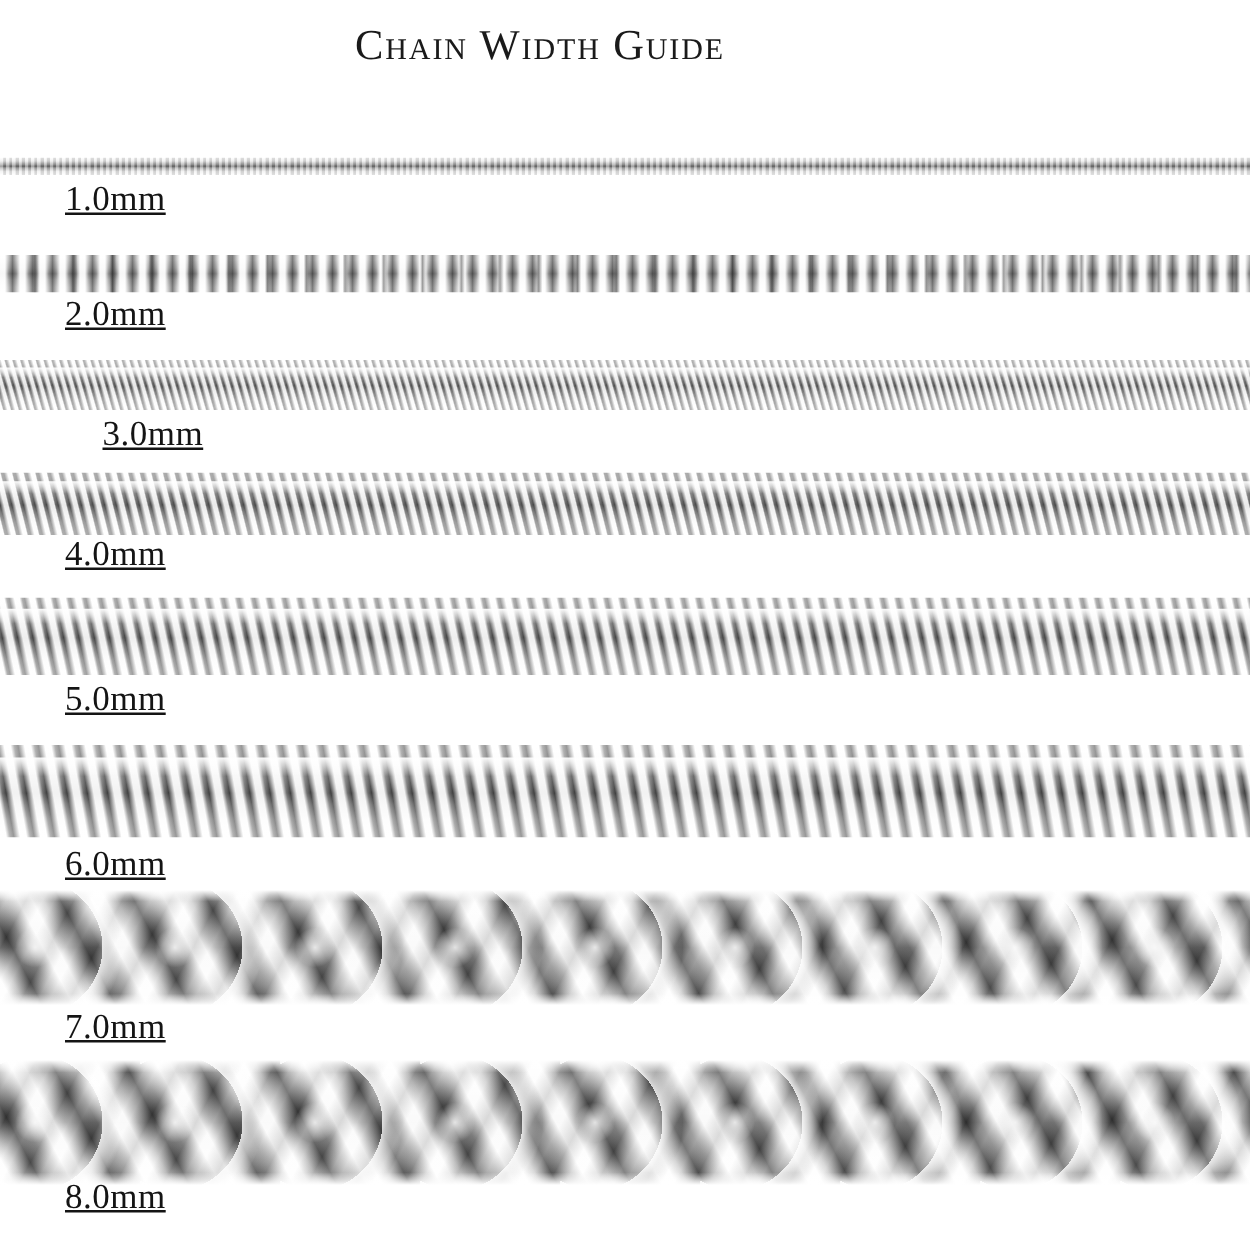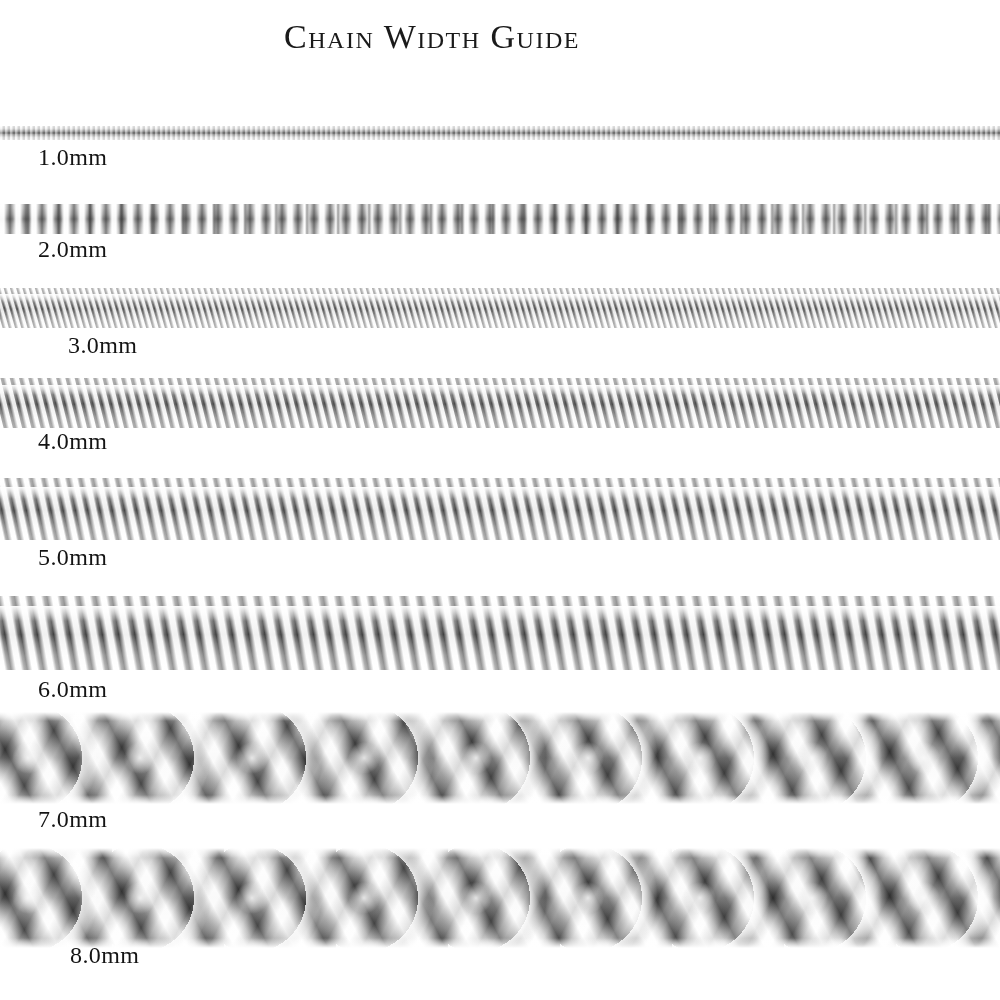--- a/index.html
+++ b/index.html
@@ -30,26 +30,27 @@
   }
 
   .chain-row {
     position: absolute;
     left: 0;
     width: 1000px;
   }
 
   .chain-label {
     position: absolute;
-    left: 38px;
+    left: 52px;
     font-family: "Liberation Serif", serif;
-    font-size: 24px;
+    font-size: 28px;
     color: #141414;
     letter-spacing: 0.4px;
     white-space: nowrap;
+    text-decoration: underline;
   }
 
   .chain-strip {
     position: absolute;
     left: 0;
     width: 1000px;
     overflow: hidden;
   }
 
   
@@ -308,14 +309,14 @@
 
 <div class="chain-row rope c8">
   <div class="chain-strip" style="top:848px;height:100px;">
     <div class="metal"></div>
     <div class="twist"></div>
     <div class="twist2"></div>
     <div class="facets"></div>
     <div class="edge-top"></div>
     <div class="edge-bot"></div>
   </div>
-  <div class="chain-label" style="top:942px;margin-left:32px;">8.0mm</div>
+  <div class="chain-label" style="top:942px;">8.0mm</div>
 </div>
 
 </body></html>

